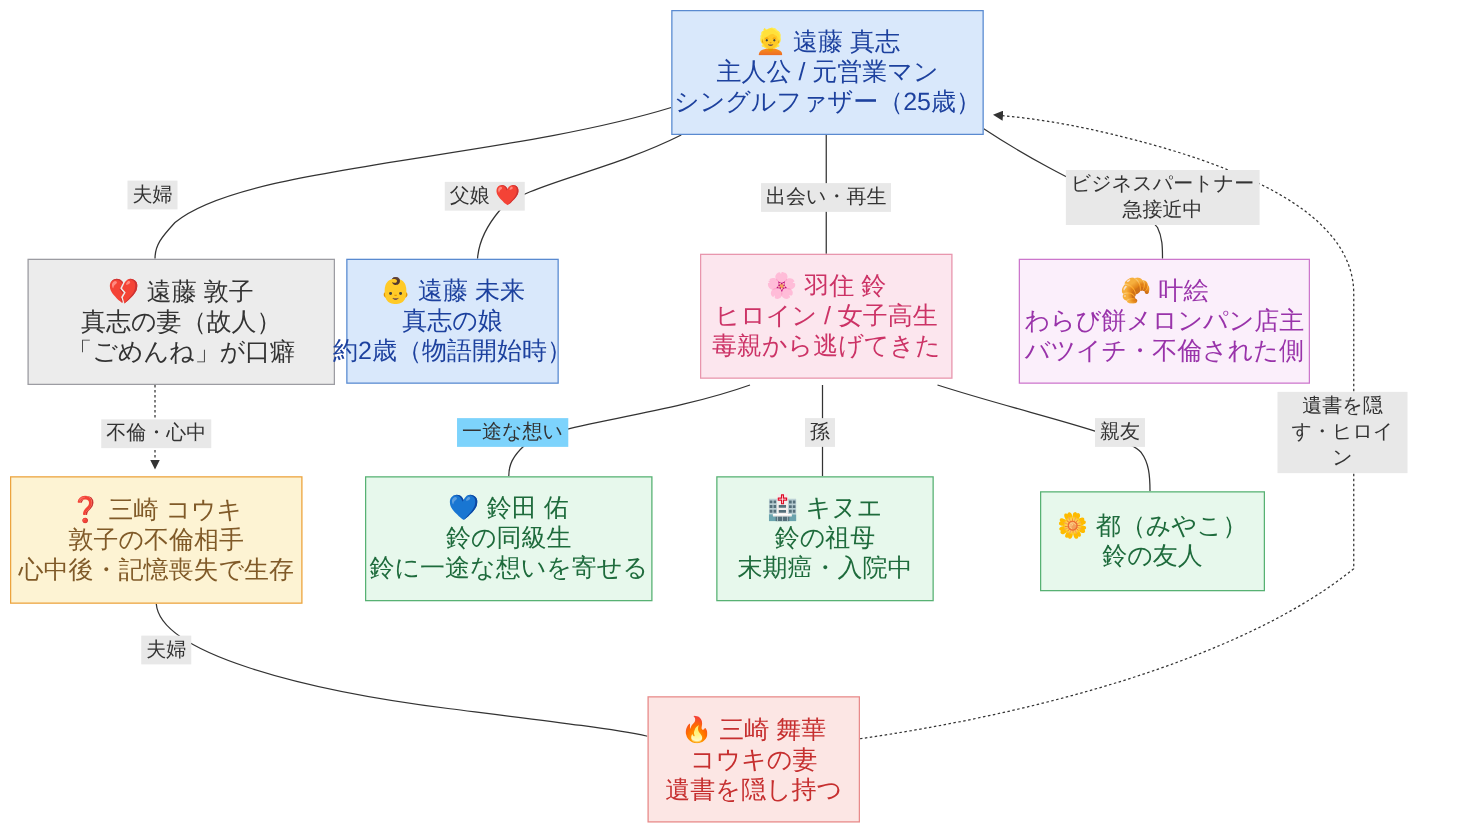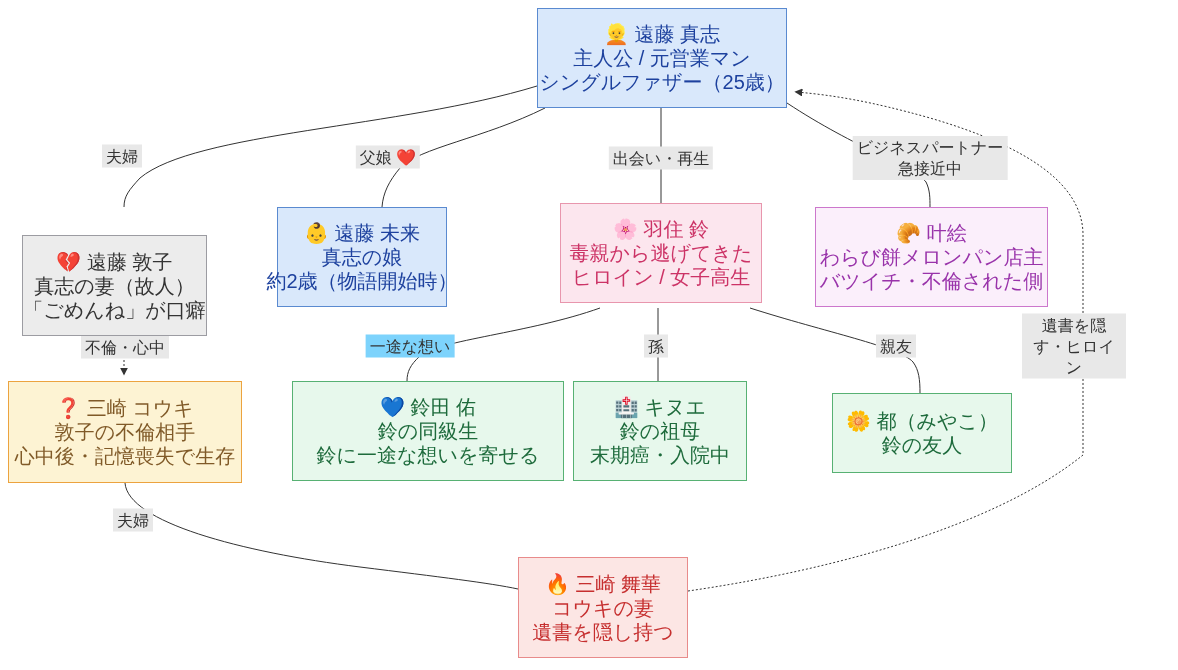--- a/index.html
+++ b/index.html
@@ -60,46 +60,46 @@
     <div class="edge-label" style="left: 410px; top: 346px; background: #7dd3fc; color: rgb(51, 51, 51);">一途な想い</div>
     <div class="edge-label" style="left: 656px; top: 346px; background: rgb(232, 232, 232); color: rgb(51, 51, 51);">孫</div>
     <div class="edge-label" style="left: 896px; top: 346px; background: rgb(232, 232, 232); color: rgb(51, 51, 51);">親友</div>
     <div class="edge-label" style="left: 133px; top: 520px; background: rgb(232, 232, 232); color: rgb(51, 51, 51);">夫婦</div>
     <div class="edge-label" style="left: 1074px; top: 346px; background: rgb(232, 232, 232); color: rgb(51, 51, 51);">遺書を隠す・ヒロイン</div>
     <div class="node" style="left: 537px; top: 8px; width: 250px; height: 100px; background: rgb(217, 232, 251); border-color: rgb(90, 138, 208); color: rgb(29, 65, 158);">
       <div class="line"><span>👱</span><span> 遠藤 真志</span></div>
       <div class="line">主人公 / 元営業マン</div>
       <div class="line">シングルファザー（25歳）</div>
     </div>
-    <div class="node" style="left: 22px; top: 207px; width: 185px; height: 101px; background: rgb(236, 236, 236); border-color: rgb(156, 156, 162); color: rgb(51, 51, 51); margin-top: 28px;">
+    <div class="node" style="left: 22px; top: 207px; width: 246px; height: 101px; background: rgb(236, 236, 236); border-color: rgb(156, 156, 162); color: rgb(51, 51, 51);">
       <div class="line"><span>💔</span><span> 遠藤 敦子</span></div>
       <div class="line">真志の妻（故人）</div>
       <div class="line">「ごめんね」が口癖</div>
     </div>
     <div class="node" style="left: 277px; top: 207px; width: 170px; height: 100px; background: rgb(217, 232, 251); border-color: rgb(90, 138, 208); color: rgb(29, 65, 158);">
       <div class="line"><span>👶</span><span> 遠藤 未来</span></div>
       <div class="line">真志の娘</div>
       <div class="line">約2歳（物語開始時）</div>
     </div>
     <div class="node" style="left: 560px; top: 203px; width: 202px; height: 100px; background: rgb(252, 230, 238); border-color: rgb(232, 150, 173); color: rgb(204, 51, 102);">
       <div class="line"><span>🌸</span><span> 羽住 鈴</span></div>
+      <div class="line">ヒロイン / 女子高生</div>
       <div class="line">毒親から逃げてきた</div>
-      <div class="line">ヒロイン / 女子高生</div>
     </div>
     <div class="node" style="left: 815px; top: 207px; width: 233px; height: 100px; background: rgb(251, 239, 251); border-color: rgb(204, 119, 204); color: rgb(153, 51, 170);">
       <div class="line"><span>🥐</span><span> 叶絵</span></div>
       <div class="line">わらび餅メロンパン店主</div>
       <div class="line">バツイチ・不倫された側</div>
     </div>
     <div class="node" style="left: 8px; top: 381px; width: 234px; height: 102px; background: rgb(253, 243, 211); border-color: rgb(236, 163, 63); color: rgb(128, 90, 40);">
       <div class="line"><span>❓</span><span> 三崎 コウキ</span></div>
       <div class="line">敦子の不倫相手</div>
       <div class="line">心中後・記憶喪失で生存</div>
     </div>
-    <div class="node" style="left: 292px; top: 381px; width: 272px; height: 100px; background: rgb(231, 248, 236); border-color: rgb(87, 177, 115); color: rgb(30, 107, 60);">
+    <div class="node" style="left: 292px; top: 381px; width: 230px; height: 100px; background: rgb(231, 248, 236); border-color: rgb(87, 177, 115); color: rgb(30, 107, 60);">
       <div class="line"><span>💙</span><span> 鈴田 佑</span></div>
       <div class="line">鈴の同級生</div>
       <div class="line">鈴に一途な想いを寄せる</div>
     </div>
     <div class="node" style="left: 573px; top: 381px; width: 174px; height: 100px; background: rgb(231, 248, 236); border-color: rgb(87, 177, 115); color: rgb(30, 107, 60);">
       <div class="line"><span>🏥</span><span> キヌエ</span></div>
       <div class="line">鈴の祖母</div>
       <div class="line">末期癌・入院中</div>
     </div>
     <div class="node" style="left: 832px; top: 393px; width: 180px; height: 80px; background: rgb(231, 248, 236); border-color: rgb(87, 177, 115); color: rgb(30, 107, 60);">

